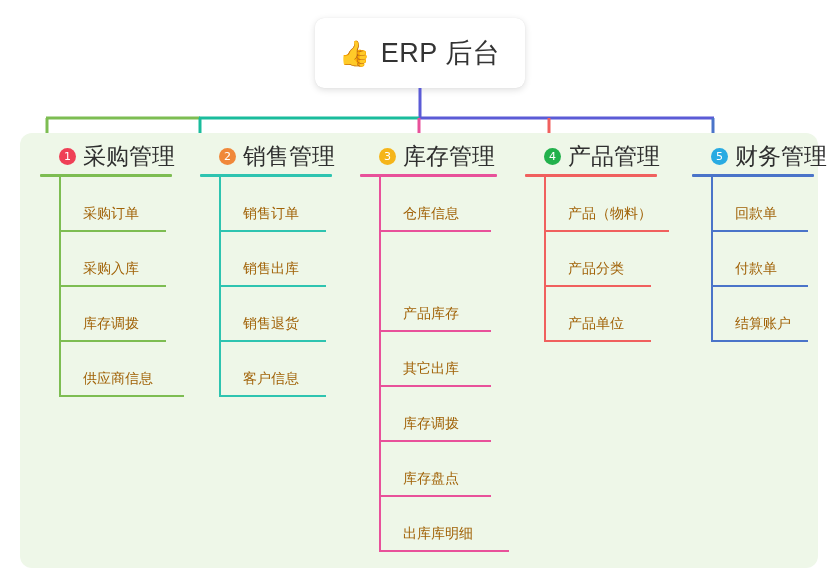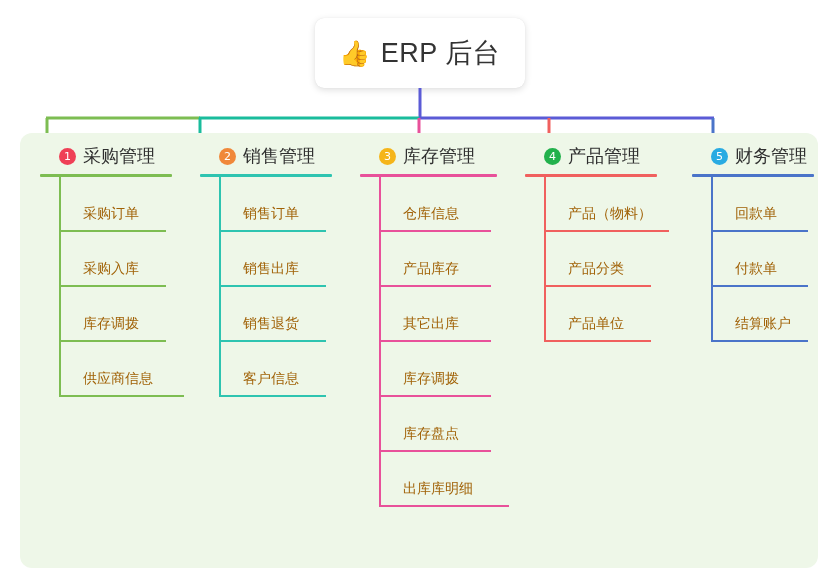--- a/index.html
+++ b/index.html
@@ -100,21 +100,21 @@
     height: 17px;
     border-radius: 50%;
     color: #ffffff;
     font-size: 11px;
     line-height: 17px;
     text-align: center;
     flex: 0 0 auto;
     font-family: "DejaVu Sans", sans-serif;
   }
   .col-title {
-    font-size: 18px;
+    font-size: 23px;
     color: #2f2f2f;
     white-space: nowrap;
   }
 
   .head-rule {
     height: 3px;
     margin-top: 5px;
     border-radius: 1px;
   }
 
@@ -214,21 +214,21 @@
         <div class="column" style="left: 340px; width: 155px;">
           <div class="col-head">
             <span class="badge" style="background: rgb(245, 181, 26);">3</span>
             <span class="col-title">库存管理</span>
           </div>
           <div class="head-rule" style="background: rgb(232, 81, 154); width: 137px;"></div>
           <div class="items" style="border-left-color: rgb(232, 81, 154);">
             <div class="item" style="border-bottom-color: rgb(232, 81, 154); width: 110px;">
               <span class="item-label">仓库信息</span>
             </div>
-            <div class="item" style="border-bottom-color: rgb(232, 81, 154); width: 110px;">
+            <div class="item" style="border-bottom-color: rgb(232, 81, 154); width: 110px; margin-top: 45px;">
               <span class="item-label">产品库存</span>
             </div>
             <div class="item" style="border-bottom-color: rgb(232, 81, 154); width: 110px;">
               <span class="item-label">其它出库</span>
             </div>
             <div class="item" style="border-bottom-color: rgb(232, 81, 154); width: 110px;">
               <span class="item-label">库存调拨</span>
             </div>
             <div class="item" style="border-bottom-color: rgb(232, 81, 154); width: 110px;">
               <span class="item-label">库存盘点</span>

